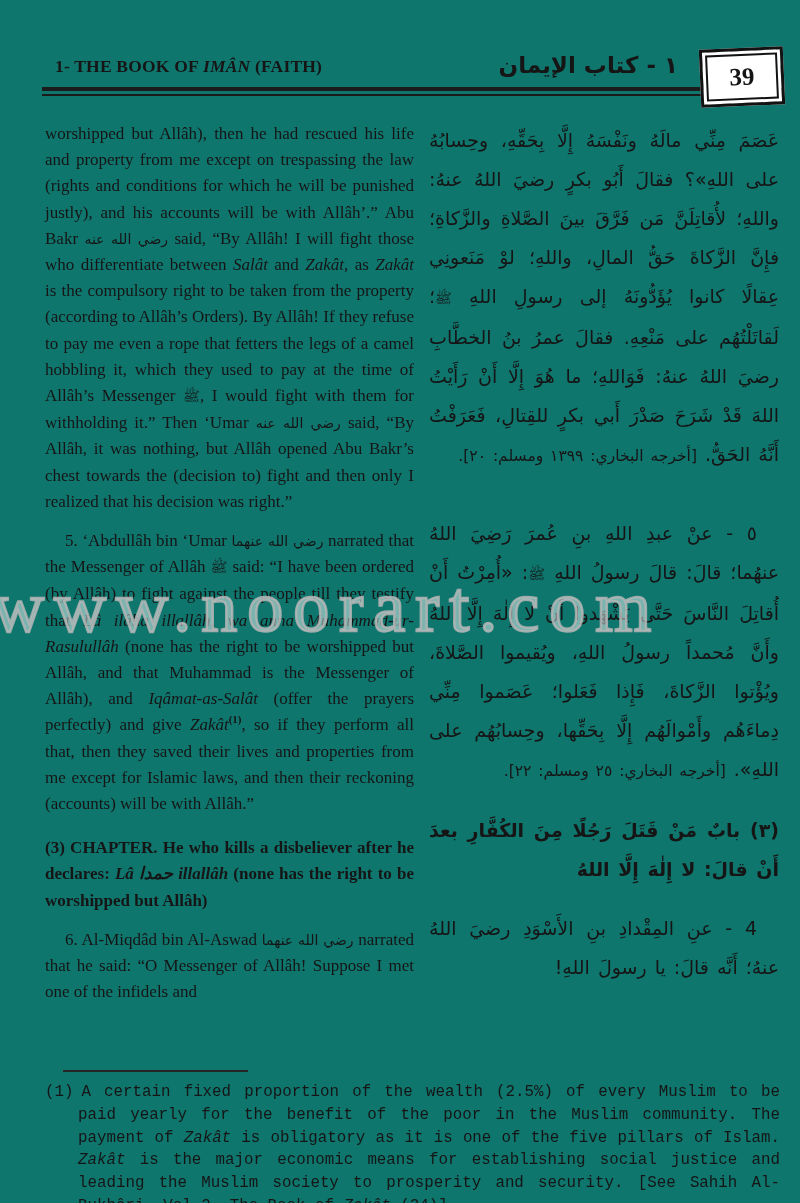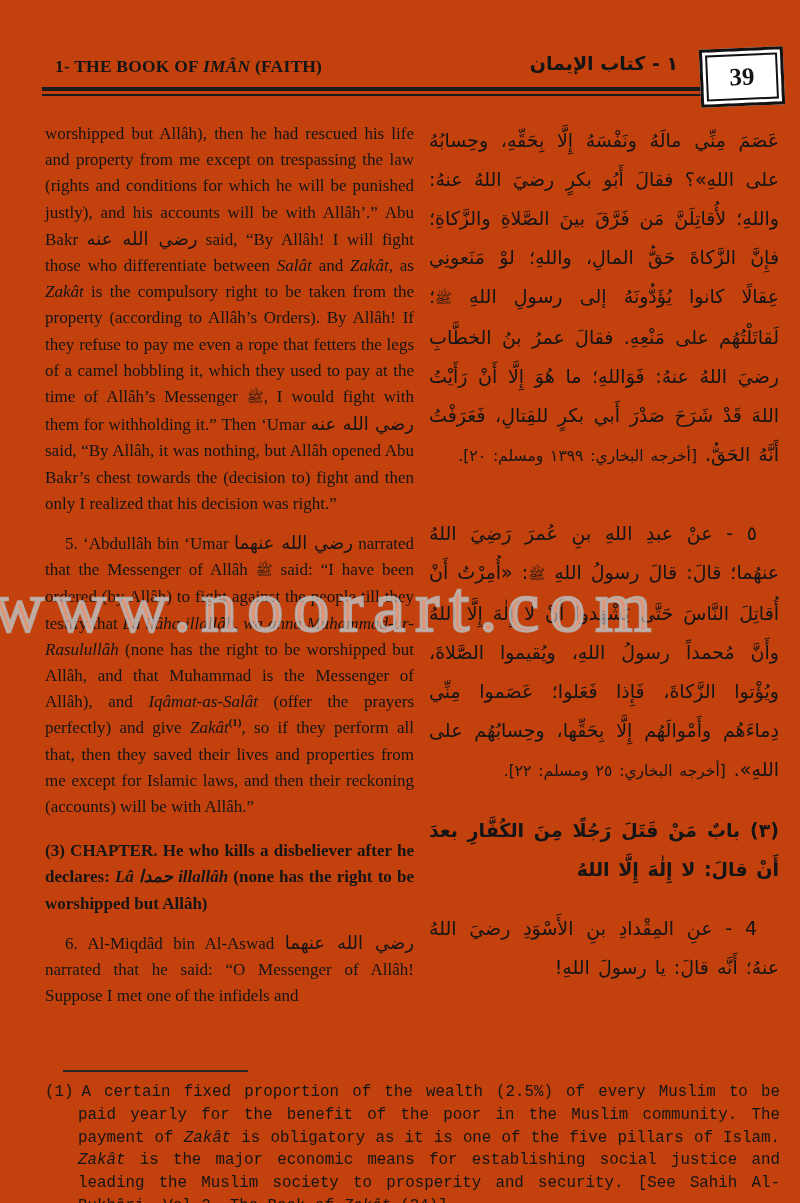--- a/index.html
+++ b/index.html
@@ -1,27 +1,27 @@
 <!DOCTYPE html>
 <html lang="en"><head>
 <meta charset="utf-8">
 <style>
   html,body { margin:0; padding:0; background:#e9e9e9; }
   .page {
     position:relative; width:800px; height:1203px; margin:0 auto;
-    background:#c2410c; color:#151515; overflow:hidden;
+    background:#0f766e; color:#151515; overflow:hidden;
     font-family:"Liberation Serif","DejaVu Serif",serif;
   }
 
   
   .header-en { position:absolute; left:55px; top:56px; font-size:17.5px; font-weight:bold; letter-spacing:.2px; }
   .header-en .it { font-style:italic; }
   .header-ar {
     position:absolute; right:122px; top:52px; direction:rtl;
-    font-family:"DejaVu Sans",sans-serif; font-size:19px; font-weight:bold;
+    font-family:"DejaVu Sans",sans-serif; font-size:23px; font-weight:bold;
   }
   .hrule {
     position:absolute; left:42px; right:46px; top:87px; height:3px;
     border-top:4px solid #1b1b1b; border-bottom:2px solid #1b1b1b;
   }
   .pagebox {
     position:absolute; right:16px; top:48px; width:78px; height:52px;
     border:3px solid #121212; background:#fff;
     box-shadow: inset 0 0 0 3px #fff, inset 0 0 0 5px #121212;
     display:flex; align-items:center; justify-content:center;
@@ -43,21 +43,21 @@
     word-spacing:2px;
   }
   .col-ar p { margin:0; }
   .col-ar p + p { margin-top:20px; }
   .col-ar .gap-lg { margin-top:38px; }
   .col-ar .a-chapter { font-weight:bold; }
   .col-ar .p-indent { text-indent:22px; }
 
   
   .it  { font-style:italic; }
-  .arab { font-family:"DejaVu Sans",sans-serif; font-size:18px; }
+  .arab { font-family:"DejaVu Sans",sans-serif; font-size:14px; }
   .sym { font-size:14px; }
   .sup { vertical-align:super; font-size:11px; font-weight:bold; line-height:0; }
   .cite { font-size:15.5px; }
 
   
   .watermark {
     position:absolute; top:566px; left:-8px; z-index:6; pointer-events:none;
     font-family:"Liberation Serif",serif; font-size:72px; letter-spacing:10px;
     white-space:nowrap; color:rgba(255,255,255,.45);
     -webkit-text-stroke:2.5px rgba(182,182,182,.85);

